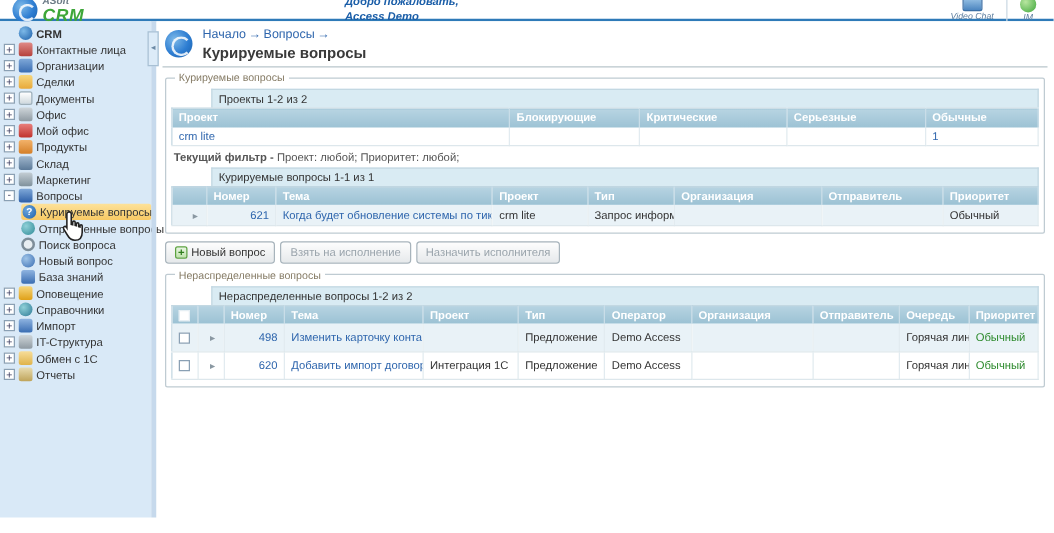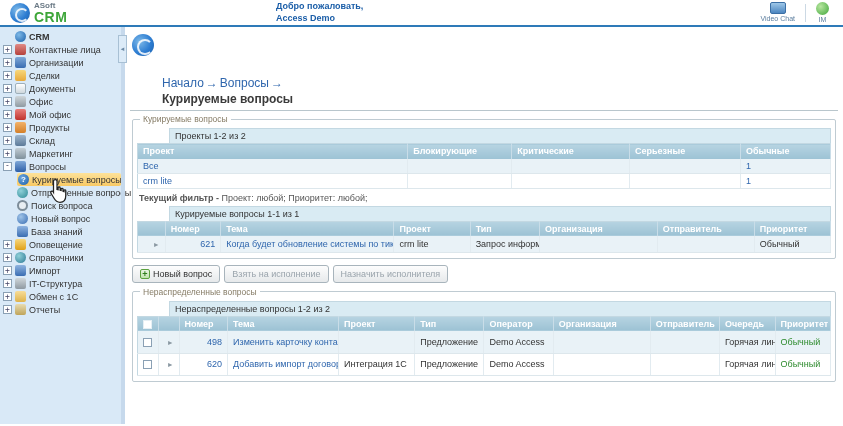--- a/index.html
+++ b/index.html
@@ -1,21 +1,21 @@
 <!DOCTYPE html>
 <html><head>
 <meta charset="utf-8">
 <style>
   * { margin:0; padding:0; box-sizing:border-box; }
   html,body { width:843px; height:426px; overflow:hidden; }
   body { font-family:"Liberation Sans","DejaVu Sans",sans-serif; font-size:9px; color:#333; background:#fff; }
   .app { width:843px; height:426px; position:relative; overflow:hidden; }
 
   
-  .header { height:27px; background:#fff; border-bottom:2px solid #2e7ab8; display:flex; align-items:center; }
+  .header { height:17px; background:#fff; border-bottom:2px solid #2e7ab8; display:flex; align-items:center;font-style:italic; }
   .logo { display:flex; align-items:center; margin-left:10px; width:150px; }
   .logo-swirl { width:20px; height:20px; border-radius:50%;
      background:radial-gradient(circle at 35% 35%, #7db9e8 0%, #2d7dd2 55%, #1b5ea8 100%);
      position:relative; margin-right:4px; }
   .logo-swirl::after { content:""; position:absolute; left:5px; top:5px; width:10px; height:10px;
      border:2px solid rgba(255,255,255,.85); border-right-color:transparent; border-radius:50%; }
   .logo-text { line-height:1; }
   .logo-asoft { font-size:8px; color:#6b7a86; font-weight:bold; display:block; }
   .logo-crm { font-size:14px; color:#3da639; font-weight:bold; letter-spacing:.5px; display:block; }
   .welcome { margin-left:116px; color:#1b5ea8; font-weight:bold; font-size:9px; line-height:1.25; }
@@ -50,21 +50,21 @@
       border:1px solid #a8c0d4; color:#6c8aa6; font-size:6px; line-height:26px; text-align:center; cursor:pointer; }
 
   
   .main { flex:1; background:#fff; overflow:hidden; padding:4px 5px 0 5px; }
   .main-head { display:flex; align-items:flex-start; border-bottom:1px solid #b9c6cc; padding-bottom:4px; margin-bottom:3px; }
   .page-ico { width:22px; height:22px; border-radius:50%; margin:3px 8px 0 2px;
      background:radial-gradient(circle at 35% 35%, #7db9e8 0%, #2d7dd2 55%, #1b5ea8 100%); position:relative; }
   .page-ico::after { content:""; position:absolute; left:5px; top:5px; width:12px; height:12px;
      border:2px solid rgba(255,255,255,.85); border-right-color:transparent; border-radius:50%; }
   .crumb-wrap { padding-top:1px; }
-  .breadcrumb { color:#2f66ad; font-size:12px;margin-top:44px; }
+  .breadcrumb { color:#2f66ad; font-size:10px; }
   .breadcrumb a { color:#2f66ad; text-decoration:none; cursor:pointer; }
   .bc-sep { color:#2f66ad; margin:0 2px; }
   .page-title { font-size:12px; font-weight:bold; color:#3a3a3a; margin-top:2px; }
 
   fieldset { border:1px solid #bfcbd2; border-radius:2px; padding:4px 4px 5px 4px; margin:2px 2px 0 2px; }
   legend { font-size:8.5px; color:#867c66; padding:0 3px; margin-left:3px; }
 
   .tbl-caption { background:#d9ebf3; border:1px solid #c3d8e2; border-bottom:none; padding:2px 5px; color:#333;margin-left:32px; }
   table { width:100%; border-collapse:collapse; table-layout:fixed; font-size:9px; }
   th { background:linear-gradient(#b7d4e2,#9cc2d4); color:#fff; font-weight:bold; text-align:left;
@@ -266,27 +266,20 @@
               <col style="width:16%">
               <col style="width:13%">
             </colgroup>
           <tbody>
               <tr>
             <th>Проект</th>
             <th>Блокирующие</th>
             <th>Критические</th>
             <th>Серьезные</th>
             <th>Обычные</th>
-          </tr>
-          <tr class="alt">
-            <td><a class="lnk">Все</a></td>
-            <td></td>
-            <td></td>
-            <td></td>
-            <td><a class="lnk">1</a></td>
           </tr>
           <tr>
             <td><a class="lnk">crm lite</a></td>
             <td></td>
             <td></td>
             <td></td>
             <td><a class="lnk">1</a></td>
           </tr>
         </tbody>
           </table>

